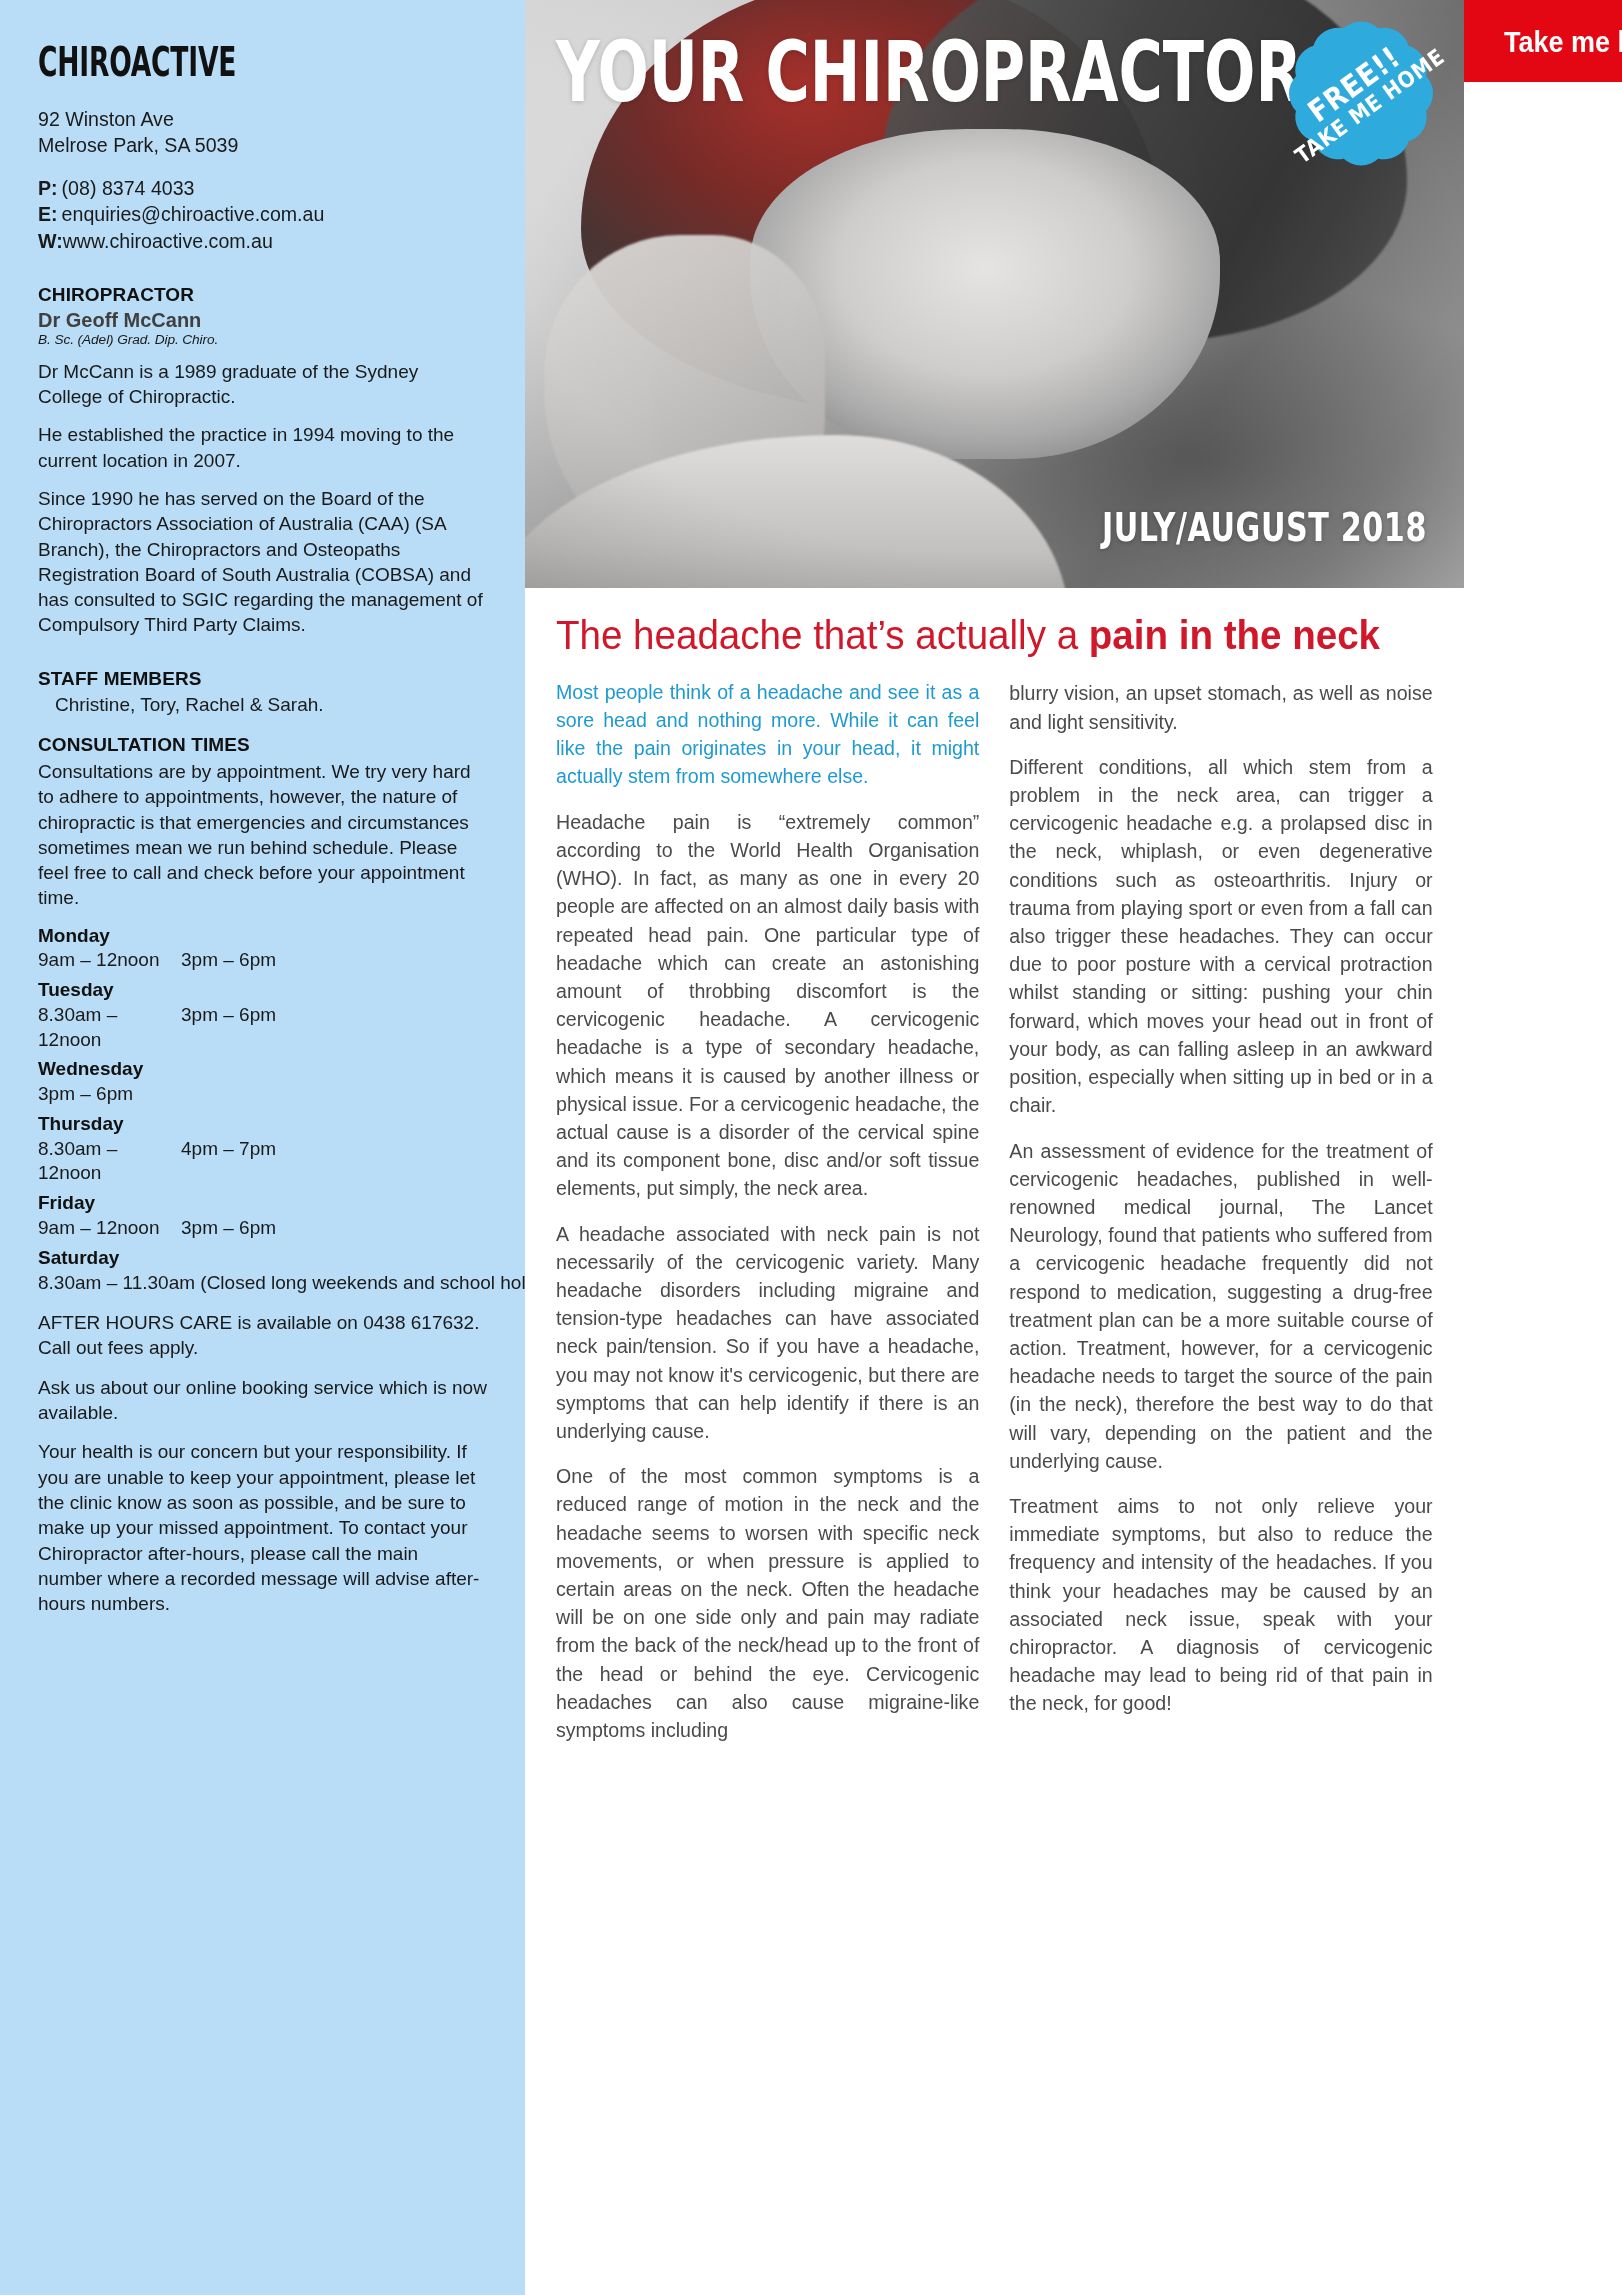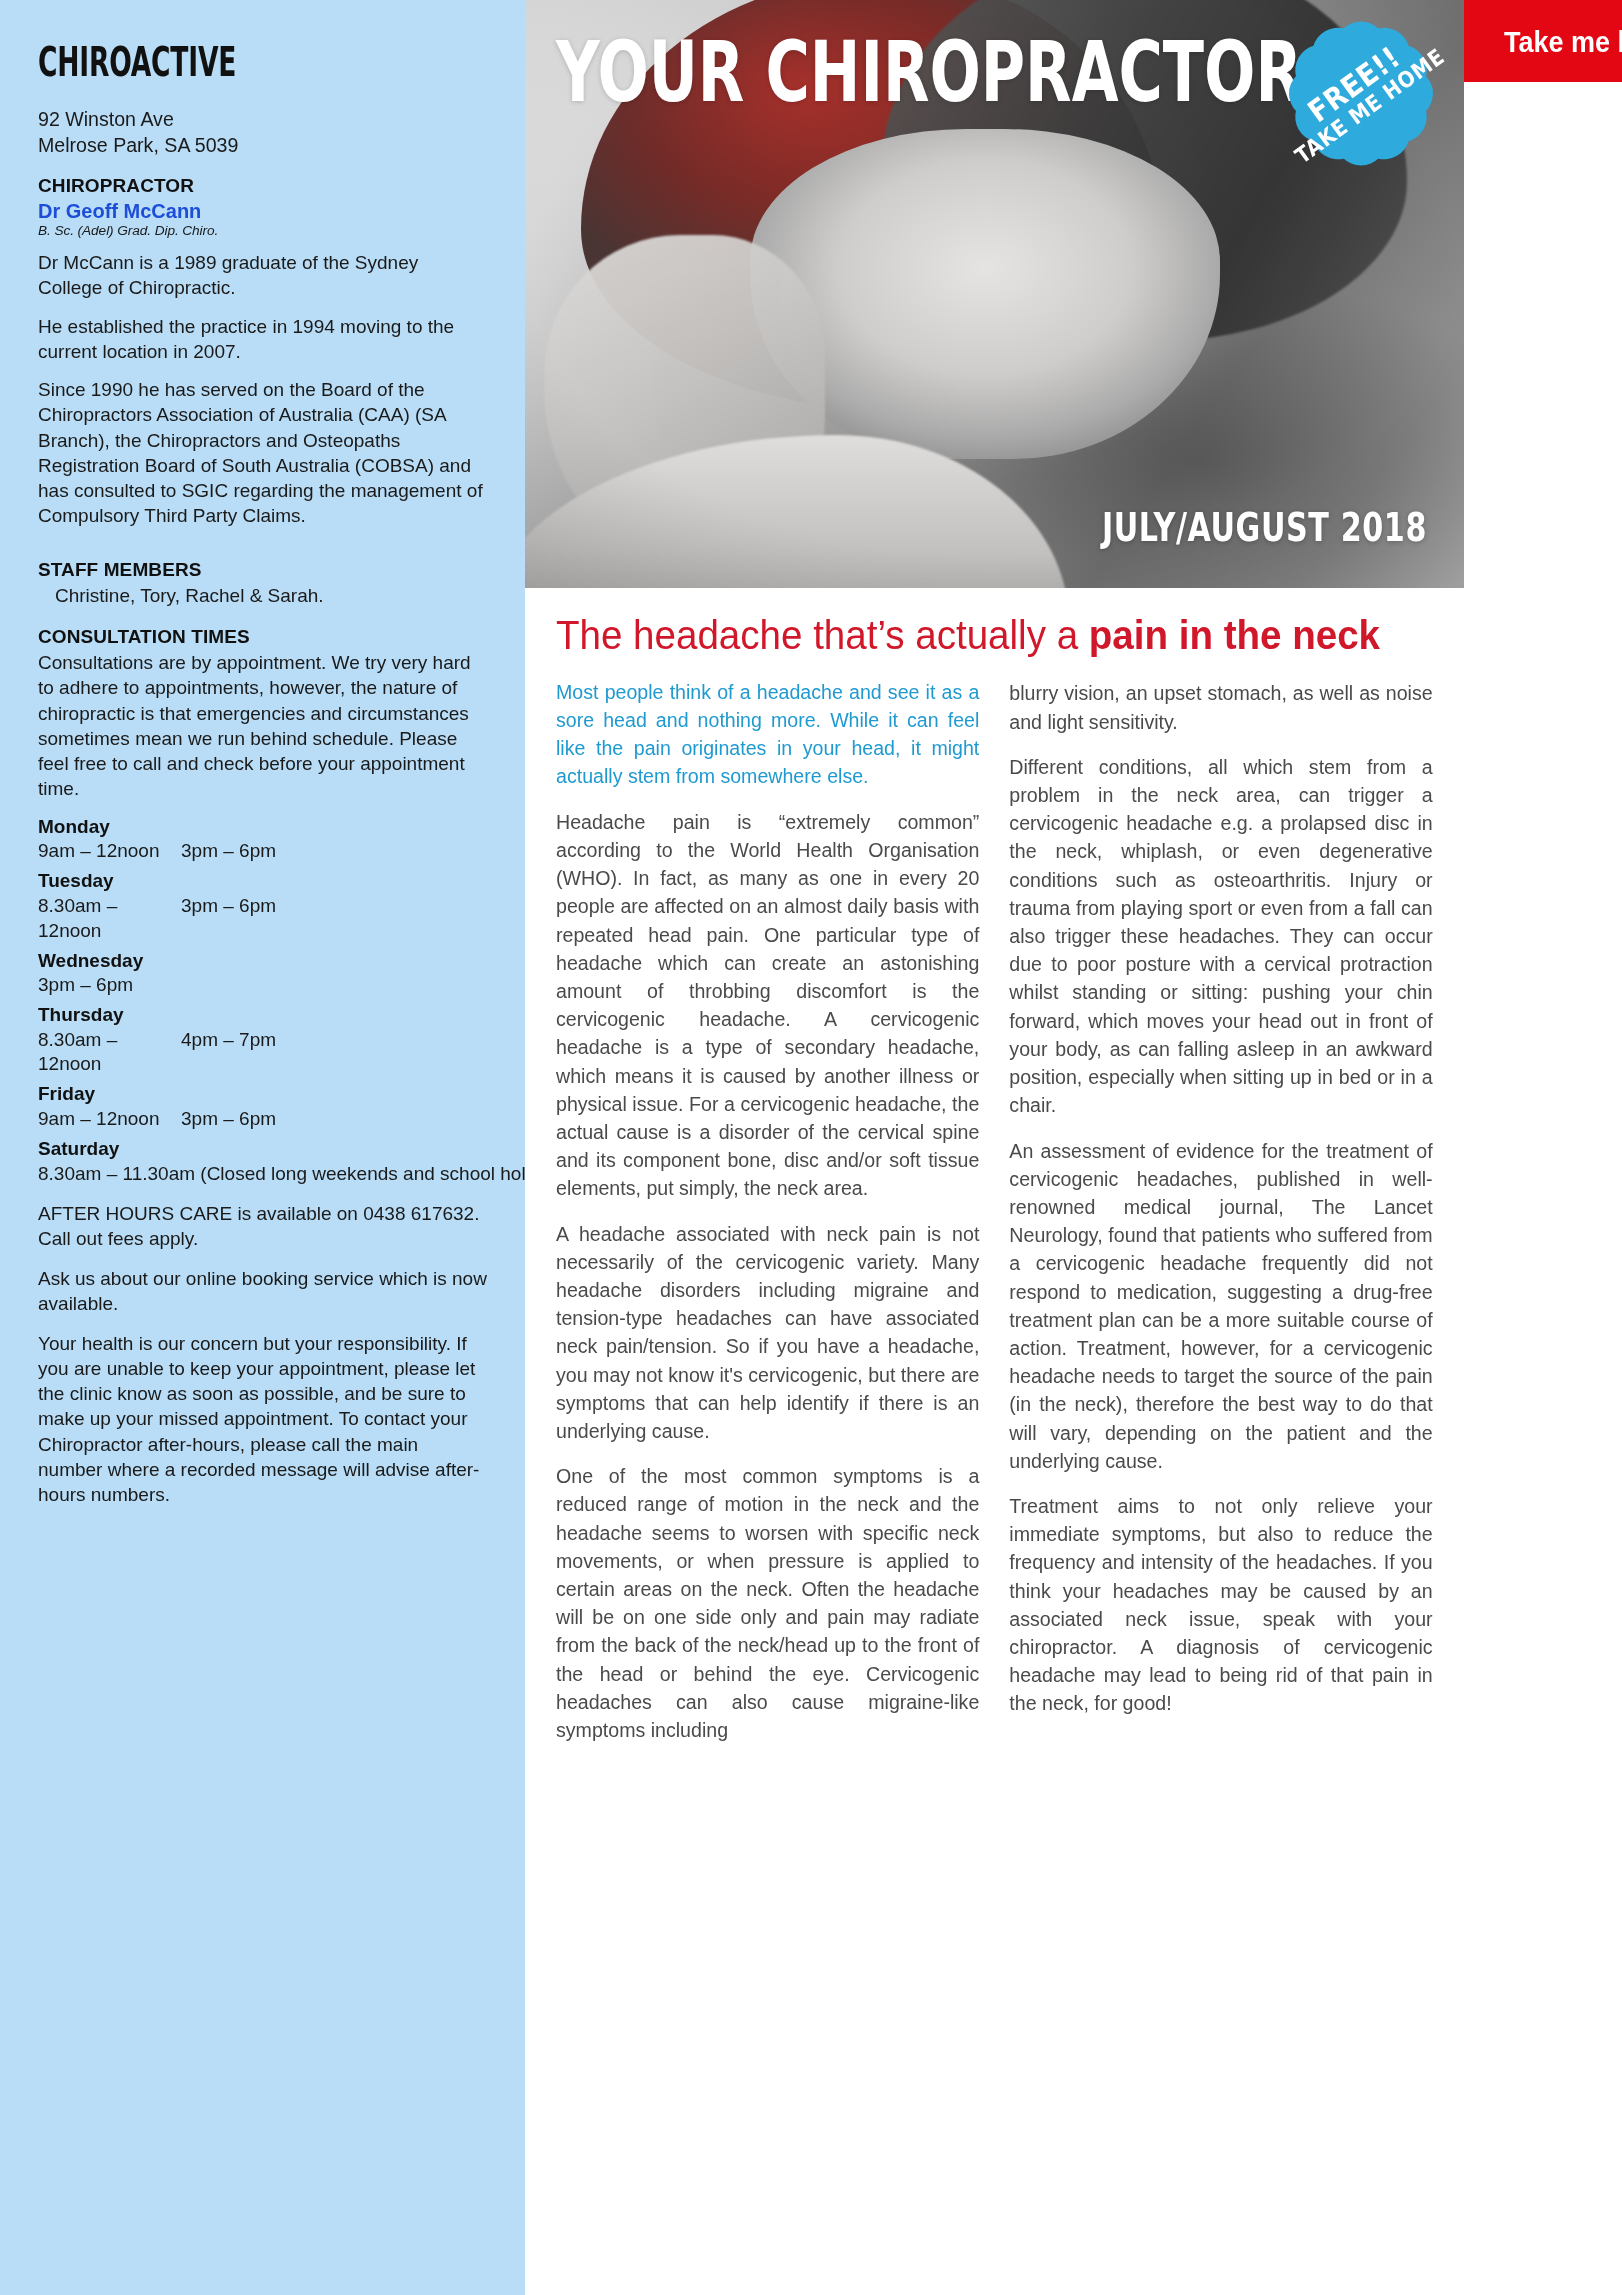--- a/index.html
+++ b/index.html
@@ -33,21 +33,21 @@
     white-space:nowrap;
     margin-bottom:23.6px;
   }
   .addr { font-size:19.6px; line-height:1.33; color:#1a1a1a; margin-bottom:17px; }
   .contact { font-size:19.6px; line-height:1.36; color:#1a1a1a; margin-bottom:29px; }
   .contact .lbl { font-weight:700; display:inline-block; min-width:23.6px; }
   .sec-head {
     font-size:19px; font-weight:700; color:#111;
     letter-spacing:0.1px; margin-bottom:2.6px; text-transform:uppercase;
   }
-  .doc-name { font-size:20px; font-weight:700; color:#1d4ed8; line-height:1.2; }
+  .doc-name { font-size:20px; font-weight:700; color:#404040; line-height:1.2; }
   .doc-qual { font-size:13.7px; font-style:italic; font-weight:400; color:#1a1a1a; margin-bottom:11.8px; letter-spacing:-0.1px; }
   .p { font-size:19px; line-height:1.33; color:#1a1a1a; margin-bottom:13px; }
   .gap-lg { height:17px; }
   .staff-txt { font-size:19px; line-height:1.33; color:#1a1a1a;margin-left:17px; }
 
   .hours { margin-top:6.5px; }
   .hours .day { font-size:19px; font-weight:700; color:#111; line-height:1.3; }
   .hours .row { display:flex; font-size:19px; color:#1a1a1a; line-height:1.3; margin-bottom:5.2px; }
   .hours .row .am { width:143px; flex:0 0 143px; }
   .hours .row .pm { }
@@ -188,20 +188,31 @@
   <div class="body-area">
 
     <aside class="sidebar">
       <div class="brand">CHIROACTIVE</div>
 
       <div class="addr">
         <div>92 Winston Ave</div>
         <div>Melrose Park, SA 5039</div>
       </div>
 
+      <div class="contact">
+        <div>
+          <span class="lbl">P:</span><span>(08) 8374 4033</span>
+        </div>
+        <div>
+          <span class="lbl">E:</span><span>enquiries@chiroactive.com.au</span>
+        </div>
+        <div>
+          <span class="lbl">W:</span><span>www.chiroactive.com.au</span>
+        </div>
+      </div>
 
       <div class="sec-head">CHIROPRACTOR</div>
       <div class="doc-name">Dr Geoff McCann</div>
       <div class="doc-qual">B. Sc. (Adel) Grad. Dip. Chiro.</div>
 
       <div class="p">Dr McCann is a 1989 graduate of the Sydney College of Chiropractic.</div>
       <div class="p">He established the practice in 1994 moving to the current location in 2007.</div>
       <div class="p">Since 1990 he has served on the Board of the Chiropractors Association of Australia (CAA) (SA Branch), the Chiropractors and Osteopaths Registration Board of South Australia (COBSA) and has consulted to SGIC regarding the management of Compulsory Third Party Claims.</div>
 
       <div class="gap-lg"></div>

